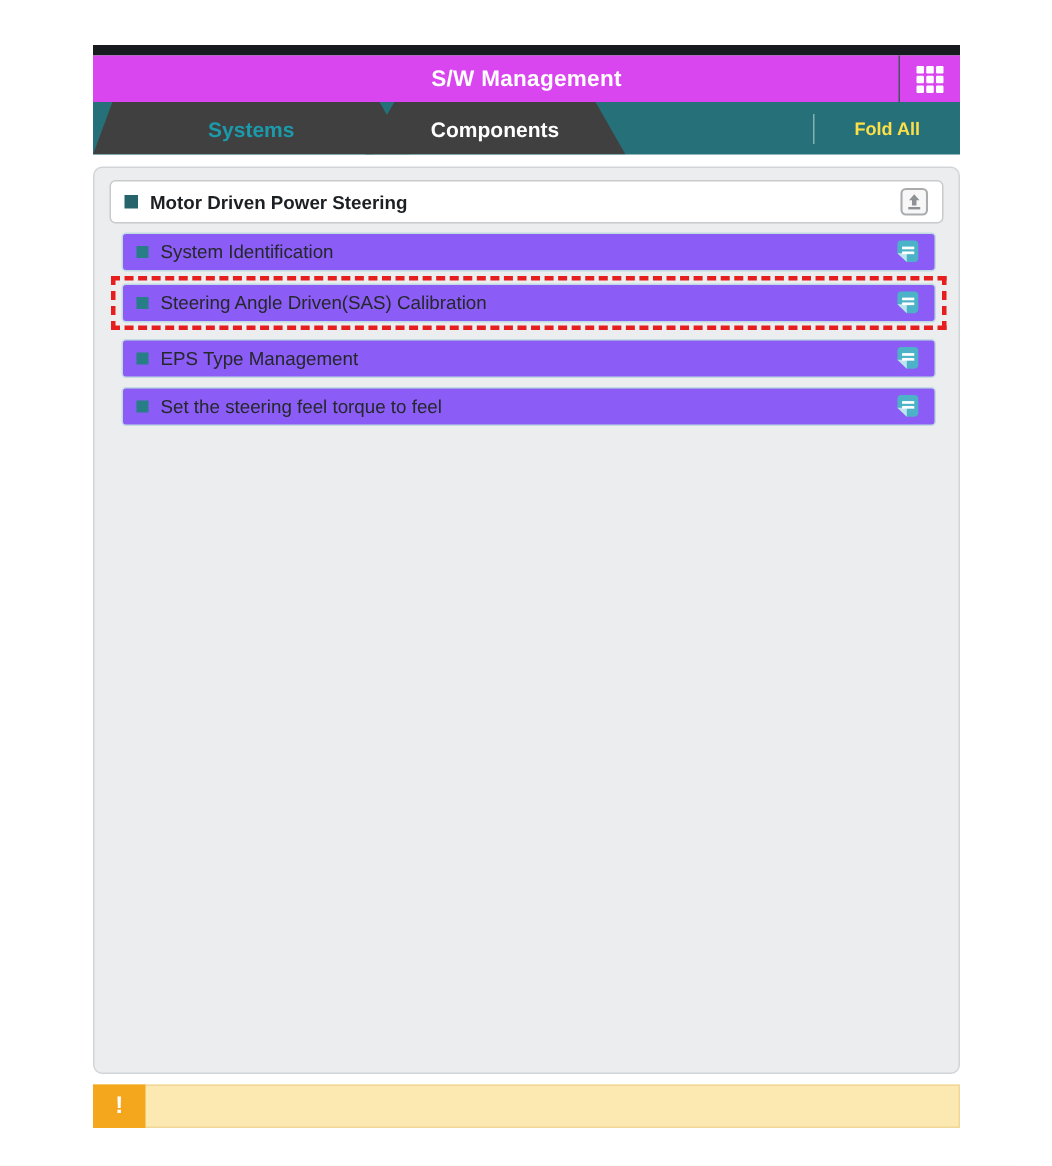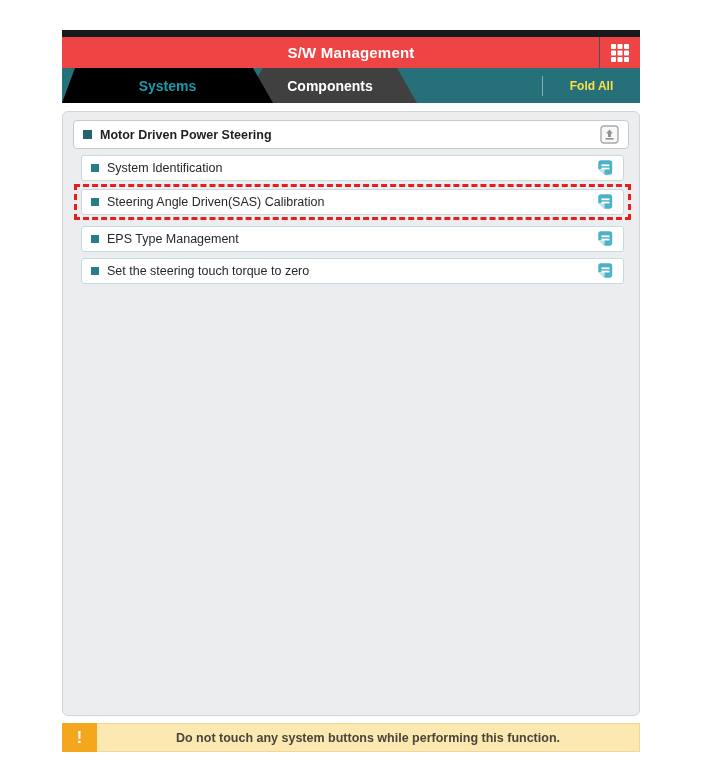--- a/index.html
+++ b/index.html
@@ -2,35 +2,35 @@
 <html><head>
 <meta charset="utf-8">
 <style>
   * { margin:0; padding:0; box-sizing:border-box; }
   html,body { width:701px; height:777px; background:#ffffff;
               font-family:"Liberation Sans", sans-serif; }
   #app { position:absolute; left:62px; top:30px; width:578px; }
 
   
   .topstrip { height:7px; background:#171b20; }
-  .header { position:relative; height:31px; background:#ef4444;
+  .header { position:relative; height:31px; background:#d946ef;
             display:flex; align-items:center; }
   .title { position:absolute; left:0; right:0; text-align:center;
            color:#ffffff; font-size:15px; font-weight:bold; letter-spacing:.2px; }
   .header-right { margin-left:auto; height:100%; display:flex; align-items:center; }
   .hsep { width:1px; height:31px; background:#4a525c; }
   .gridbtn { width:40px; height:100%; display:flex; align-items:center;
              justify-content:center; cursor:pointer; }
 
   
   .tabbar { position:relative; height:35px; background:#26707a;
             display:flex; align-items:stretch; }
   .tab { display:flex; align-items:center; justify-content:center;
          font-weight:bold; cursor:pointer; }
-  .tab-systems { width:211px; background:#000000; color:#1b9aac; font-size:14px;
+  .tab-systems { width:211px; background:#404040; color:#1b9aac; font-size:14px;
                  clip-path:polygon(13px 0, calc(100% - 20px) 0, 100% 100%, 0 100%);
                  z-index:2; }
   .tab-components { width:174px; margin-left:-30px; background:#404040;
                     color:#ffffff; font-size:14px;
                     clip-path:polygon(20px 0, calc(100% - 20px) 0, 100% 100%, 0 100%);
                     z-index:1; }
   .tab-shadow { position:absolute; left:181px; top:0; width:40px; height:35px;
                 background:#1d5860; clip-path:polygon(20px 0, 26px 0, 6px 100%, 0 100%);
                 z-index:1; }
   .foldall { margin-left:auto; display:flex; align-items:center; z-index:2; }
@@ -42,21 +42,21 @@
   .panel { margin-top:8px; height:605px; background:#ebedee;
            border:1px solid #d2d5d7; border-radius:6px; padding:8px 10px; }
   .group-row { height:29px; background:#ffffff; border:1px solid #c8cacc;
                border-radius:4px; display:flex; align-items:center;
                padding:0 9px; cursor:pointer; }
   .bullet { width:9px; height:9px; background:#26646c; margin-right:8px; flex:0 0 auto; }
   .group-label { font-size:12.5px; font-weight:bold; color:#1c2023; }
   .row-icon { margin-left:auto; display:flex; align-items:center; cursor:pointer; }
 
   .items { margin:0 5px 0 8px; }
-  .item-row { height:26px; background:#ffffff; border:1px solid #c2dce2;
+  .item-row { height:26px; background:#8b5cf6; border:1px solid #c2dce2;
               border-radius:3px; display:flex; align-items:center;
               padding:0 9px; margin-top:6px; cursor:pointer; }
   .item-row .bullet { width:8px; height:8px; background:#287e87; }
   .item-label { font-size:12.5px; color:#24282b; }
   .dashed-wrap { border:3px dashed #e61e1e; margin:3px -7px 0 -7px;
                  padding:2px 4px; }
   .dashed-wrap .item-row { margin-top:0; }
 
   
   .warnbar { margin-top:7px; height:29px; display:flex; align-items:stretch;
@@ -162,32 +162,31 @@
             <path d="M6 1.5 h9 a3 3 0 0 1 3 3 v10 a3 3 0 0 1 -3 3 H9.5 L2.5 11 V4.5 a3 3 0 0 1 3-3 z" fill="#4cb2c7"></path>
             <path d="M2.5 11 L9.5 17.5 V11 Z" fill="#bfe4ed"></path>
             <rect x="6" y="6" width="9" height="2" fill="#ffffff"></rect>
             <rect x="6" y="9.6" width="9" height="2" fill="#ffffff"></rect>
           </svg>
         </span>
       </div>
 
       <div class="item-row">
         <span class="bullet"></span>
-        <span class="item-label">Set the steering touch torque to zero</span>
+        <span class="item-label">Set the steering feel torque to feel</span>
         <span class="row-icon">
           <svg width="18" height="18" viewBox="0 0 20 20">
             <path d="M6 1.5 h9 a3 3 0 0 1 3 3 v10 a3 3 0 0 1 -3 3 H9.5 L2.5 11 V4.5 a3 3 0 0 1 3-3 z" fill="#4cb2c7"></path>
             <path d="M2.5 11 L9.5 17.5 V11 Z" fill="#bfe4ed"></path>
             <rect x="6" y="6" width="9" height="2" fill="#ffffff"></rect>
             <rect x="6" y="9.6" width="9" height="2" fill="#ffffff"></rect>
           </svg>
         </span>
       </div>
 
     </div>
   </div>
 
   <div class="warnbar">
     <div class="warn-icon">!</div>
-    <div class="warn-text">Do not touch any system buttons while performing this function.</div>
   </div>
 
 </div>
 
 </body></html>

